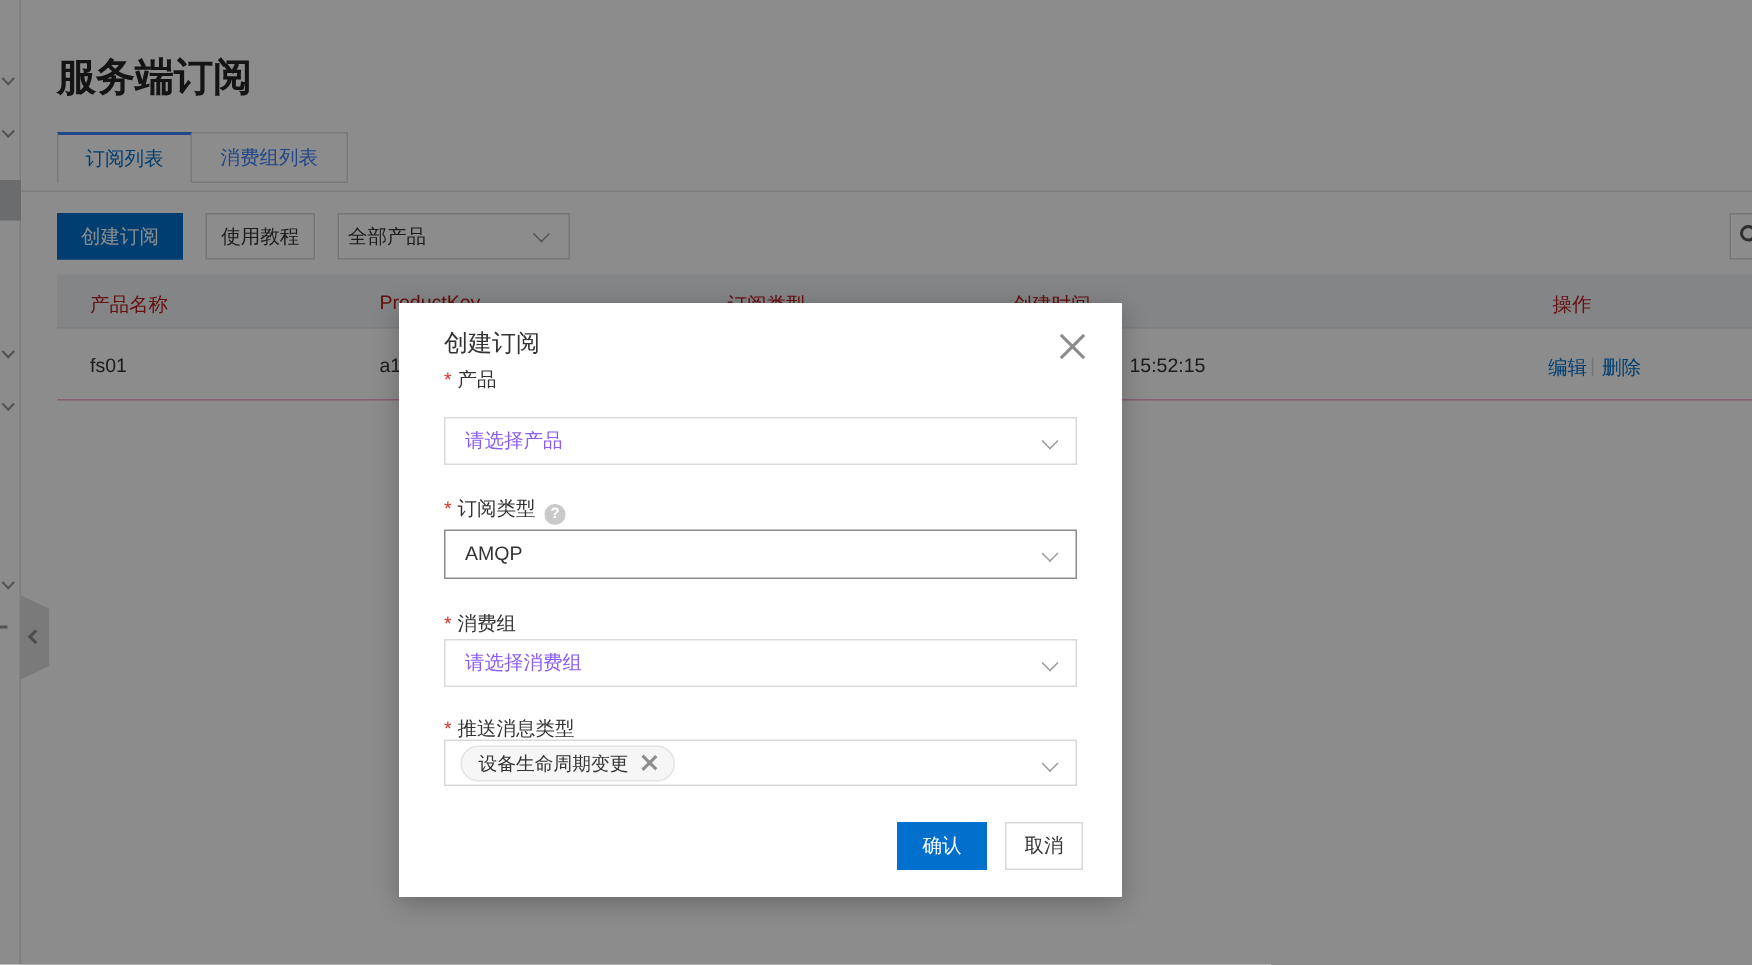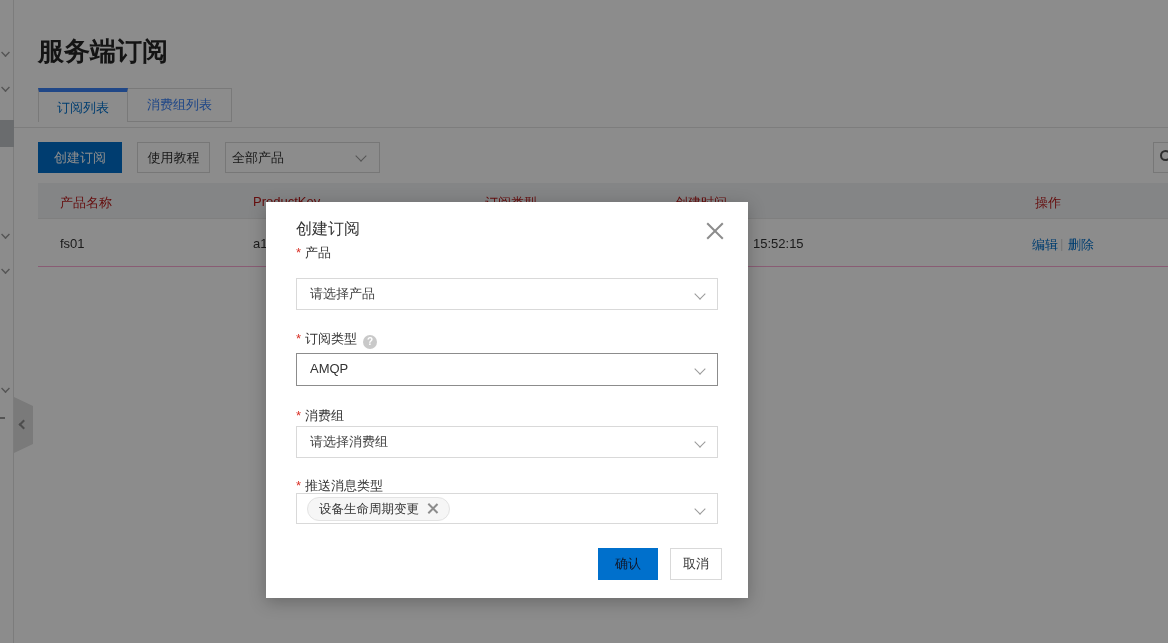--- a/index.html
+++ b/index.html
@@ -29,21 +29,21 @@
   .breadcrumb { position:absolute; left:38px; top:8px; font-size:12px; color:#5c5c5c; }
   .breadcrumb span { margin-right:10px; }
   .crumb-link { cursor:pointer; }
   .crumb-sep { color:#9a9a9a; }
   .crumb-current { color:#8a8a8a; }
   .page-title { position:absolute; left:38px; top:34px; font-size:26px; font-weight:bold; color:#262626; }
 
   
   .tab { position:absolute; top:88px; height:34px; line-height:31px; text-align:center;
     font-size:13px; background:#fff; }
-  .tab-active { left:38px; width:90px; border:1px solid #ddd; border-top:4px solid #3b82f6;
+  .tab-active { left:38px; width:90px; border:1px solid #ddd; border-top:2px solid #3b82f6;
     border-bottom:none; color:#0070cc; }
   .tab-inactive { left:128px; width:104px; border:1px solid #ddd; border-left:none; color:#3b82f6; }
   .tabs-baseline { position:absolute; left:14px; right:0; top:127px; height:1px; background:#e3e3e3; }
 
   
   .btn { position:absolute; height:31px; font-size:13px; text-align:center; line-height:29px; cursor:pointer; }
   .btn-primary { background:#0070cc; color:#fff; border:1px solid #0070cc; }
   .btn-default { background:#fff; color:#333; border:1px solid #d9d9d9; }
   .create-btn { left:38px; top:142px; width:84px; }
   .tutorial-btn { left:137px; top:142px; width:73px; }
@@ -84,41 +84,41 @@
   .modal-close::after { transform:rotate(-45deg); }
 
   .f-label { position:absolute; left:30px; font-size:13px; color:#333; }
   .req { color:#d93026; margin-right:4px; }
   .help-badge { display:inline-block; width:14px; height:14px; margin-left:6px;
     background:#c9c9c9; color:#fff; border-radius:50%; font-size:10px; font-weight:bold;
     text-align:center; line-height:14px; vertical-align:-2px; cursor:pointer; }
 
   .sel { position:absolute; left:30px; width:422px; height:32px; background:#fff;
     border:1px solid #d9d9d9; font-size:13px; line-height:30px; padding-left:13px; cursor:pointer; }
-  .sel .placeholder { color:#404040;margin-top:28px; }
+  .sel .placeholder { color:#8b5cf6;margin-top:28px; }
   .sel .value { color:#333; }
   .sel-chev { right:13px; top:11px; }
   .sel-product { top:76px; }
   .sel-type { top:151px; height:33px; border-color:#8c8c8c; }
   .sel-group { top:224px; }
   .sel-push { top:291px; height:31px; padding-left:10px; line-height:29px; }
 
   .tag { display:inline-block; background:#f6f6f6; border:1px solid #e3e3e3;
     border-radius:14px; height:24px; line-height:22px; padding:0 11px; margin-top:3px;
     font-size:12.5px; color:#333; }
   .tag-close { display:inline-block; position:relative; width:11px; height:11px;
     margin-left:8px; vertical-align:-1px; cursor:pointer; }
   .tag-close::before, .tag-close::after { content:""; position:absolute; left:5px; top:-1px;
     width:1.5px; height:13px; background:#8c8c8c; }
   .tag-close::before { transform:rotate(45deg); }
   .tag-close::after { transform:rotate(-45deg); }
 
   .m-btn { position:absolute; top:346px; height:32px; font-size:13px; line-height:30px;
     text-align:center; cursor:pointer; }
-  .m-confirm { left:332px; width:60px; background:#0070cc; border:1px solid #0070cc; color:#0f172a; }
+  .m-confirm { left:332px; width:60px; background:#0070cc; border:1px solid #0070cc; color:#ffffff; }
   .m-cancel { left:404px; width:52px; background:#fff; border:1px solid #d9d9d9; color:#333; }
 </style>
 </head>
 <body>
 
 <div id="stage">
 
   <div class="side-strip">
     <div class="side-chev" style="top:48px"></div>
     <div class="side-chev" style="top:83px"></div>

